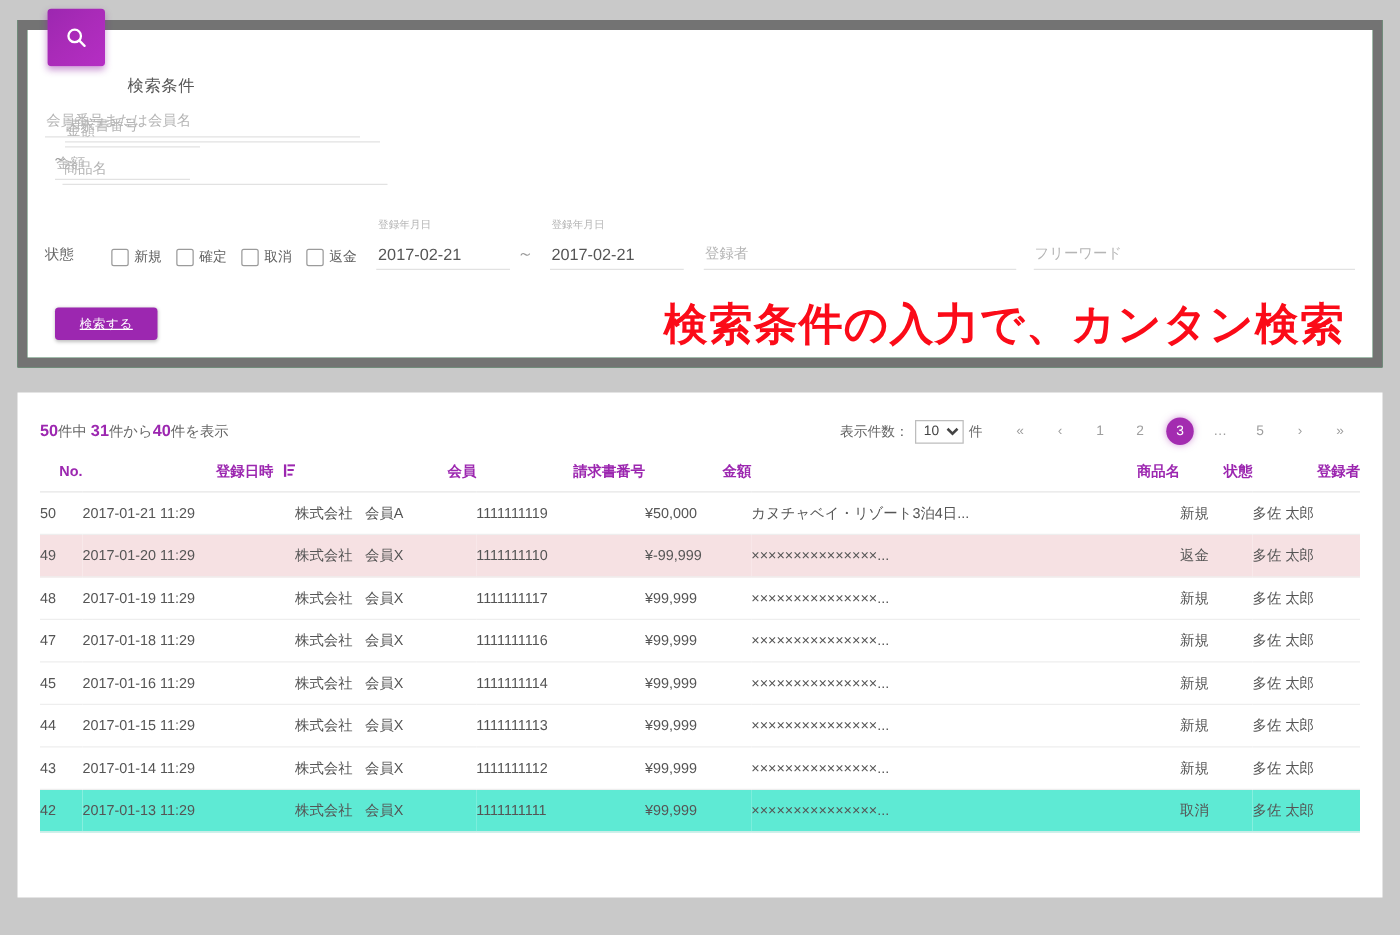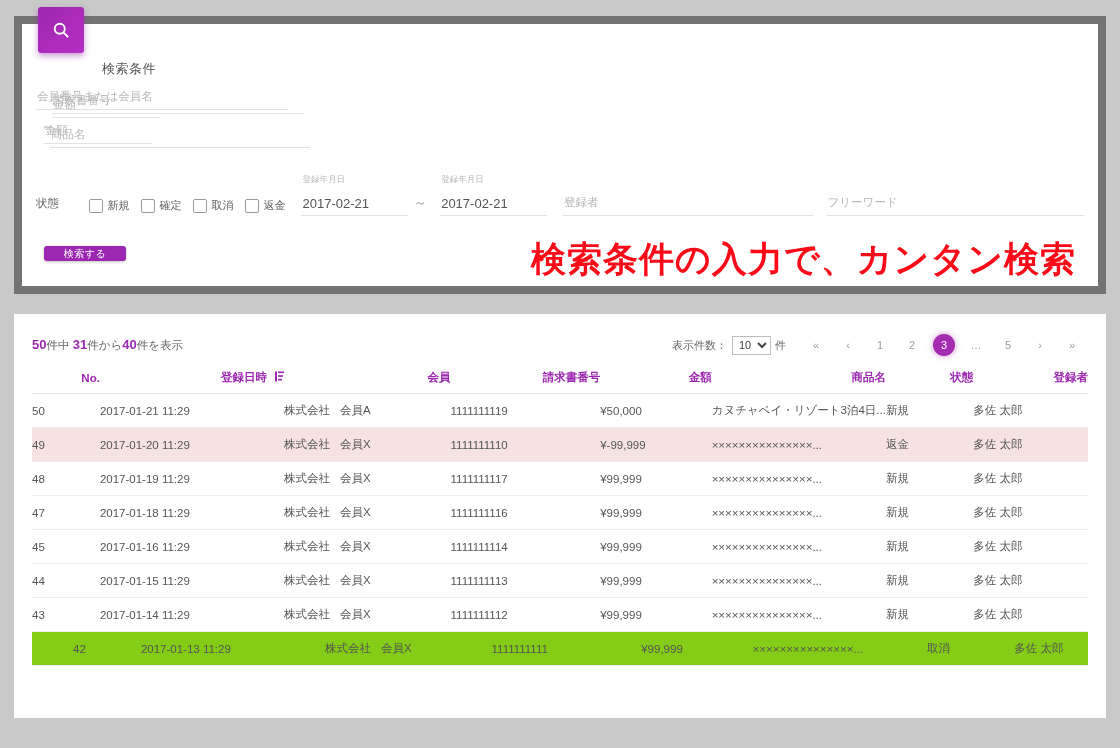--- a/index.html
+++ b/index.html
@@ -155,30 +155,31 @@
   .f-date1 { width: 108px; margin-left: 4px; }
   .f-date2 { width: 108px; margin-left: 8px; }
   .f-user  { width: 252px; margin-left: 16px; }
   .f-free  { width: 260px; margin-left: 14px; flex: 1 1 auto; }
 
   .search-btn {
     position: absolute;
     left: 22px;
     top: 222px;
     width: 82px;
-    height: 15px;
+    height: 26px;
     background: #9c27b0;
     border: none;
     border-radius: 3px;
     color: #fff;
     font-size: 10px;
     font-family: inherit;
     letter-spacing: .5px;
     cursor: pointer;
     box-shadow: 0 1px 3px rgba(0,0,0,.25);
+    text-decoration: underline;
   }
   .callout {
     position: absolute;
     right: 22px;
     top: 212px;
     font-size: 35px;
     font-weight: bold;
     color: #fb0b18;
     letter-spacing: 1px;
     white-space: nowrap;
@@ -269,21 +270,21 @@
     white-space: nowrap;
   }
   tbody td {
     font-size: 11.5px;
     color: #555;
     padding: 9px 0;
     border-bottom: 1px solid #eeeeee;
     white-space: nowrap;
   }
   tbody tr.st-refund td { background: #f6e1e3; }
-  tbody tr.st-cancel td { background: #84cc16; padding-left: 41px; }
+  tbody tr.st-cancel td { background: #5eead4; }
   tbody tr.st-fixed  td { background: #ddeedd; }
 
   .c-no      { width: 34px; }
   .c-date    { width: 170px; }
   .c-member  { width: 145px; }
   .c-invoice { width: 135px; }
   .c-amount  { width: 85px; }
   .c-product { width: auto; }
   .c-status  { width: 58px; }
   .c-user    { width: 86px; }

